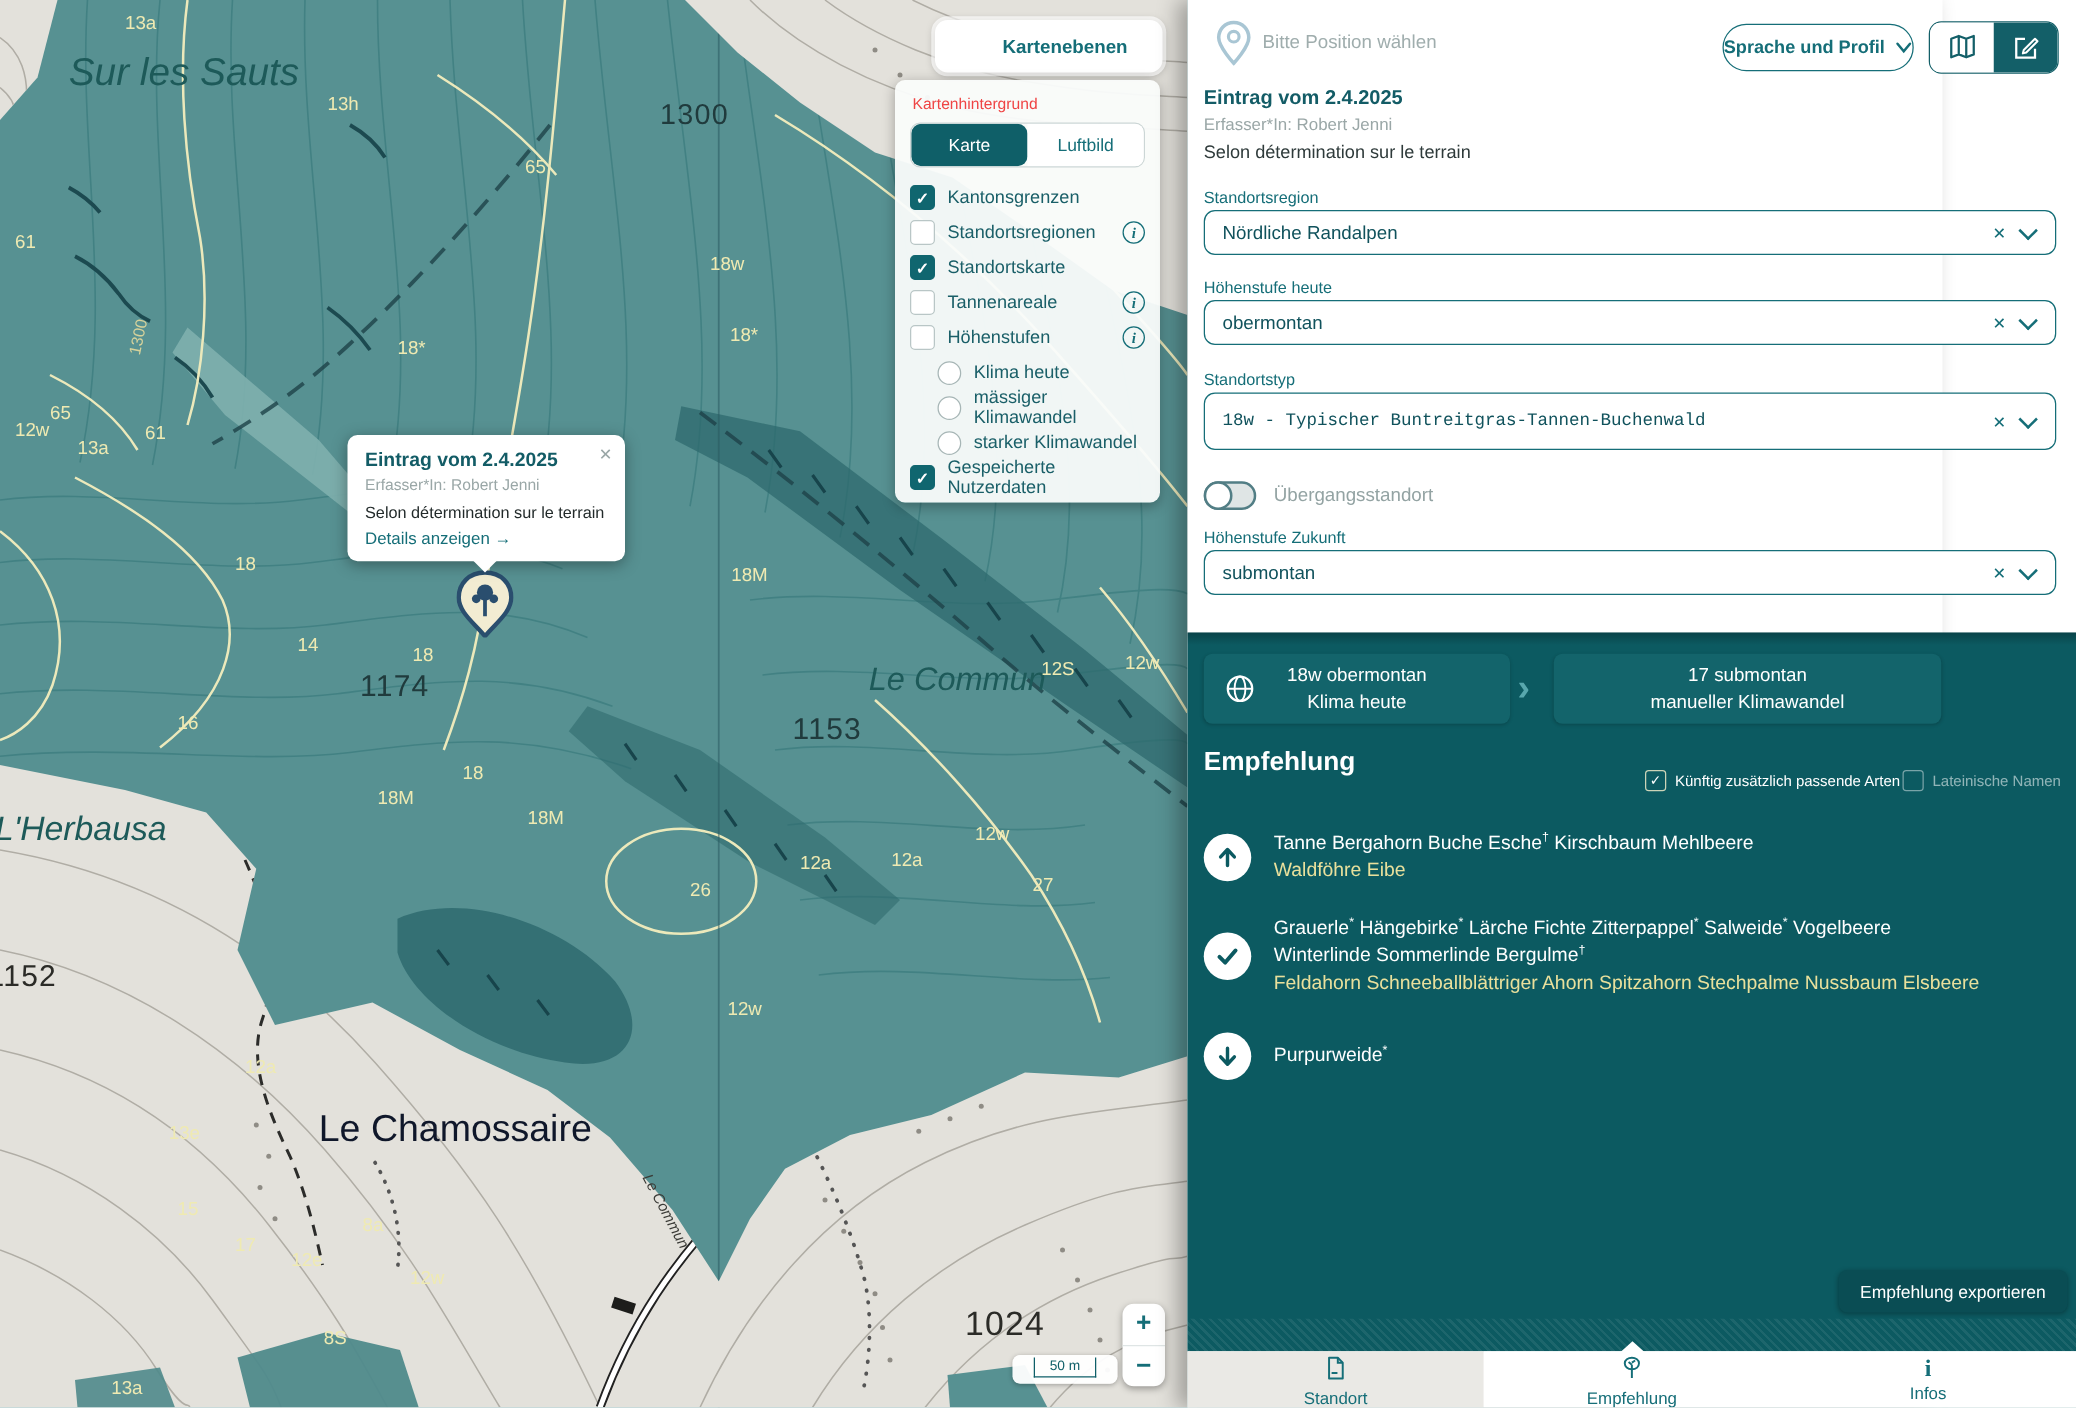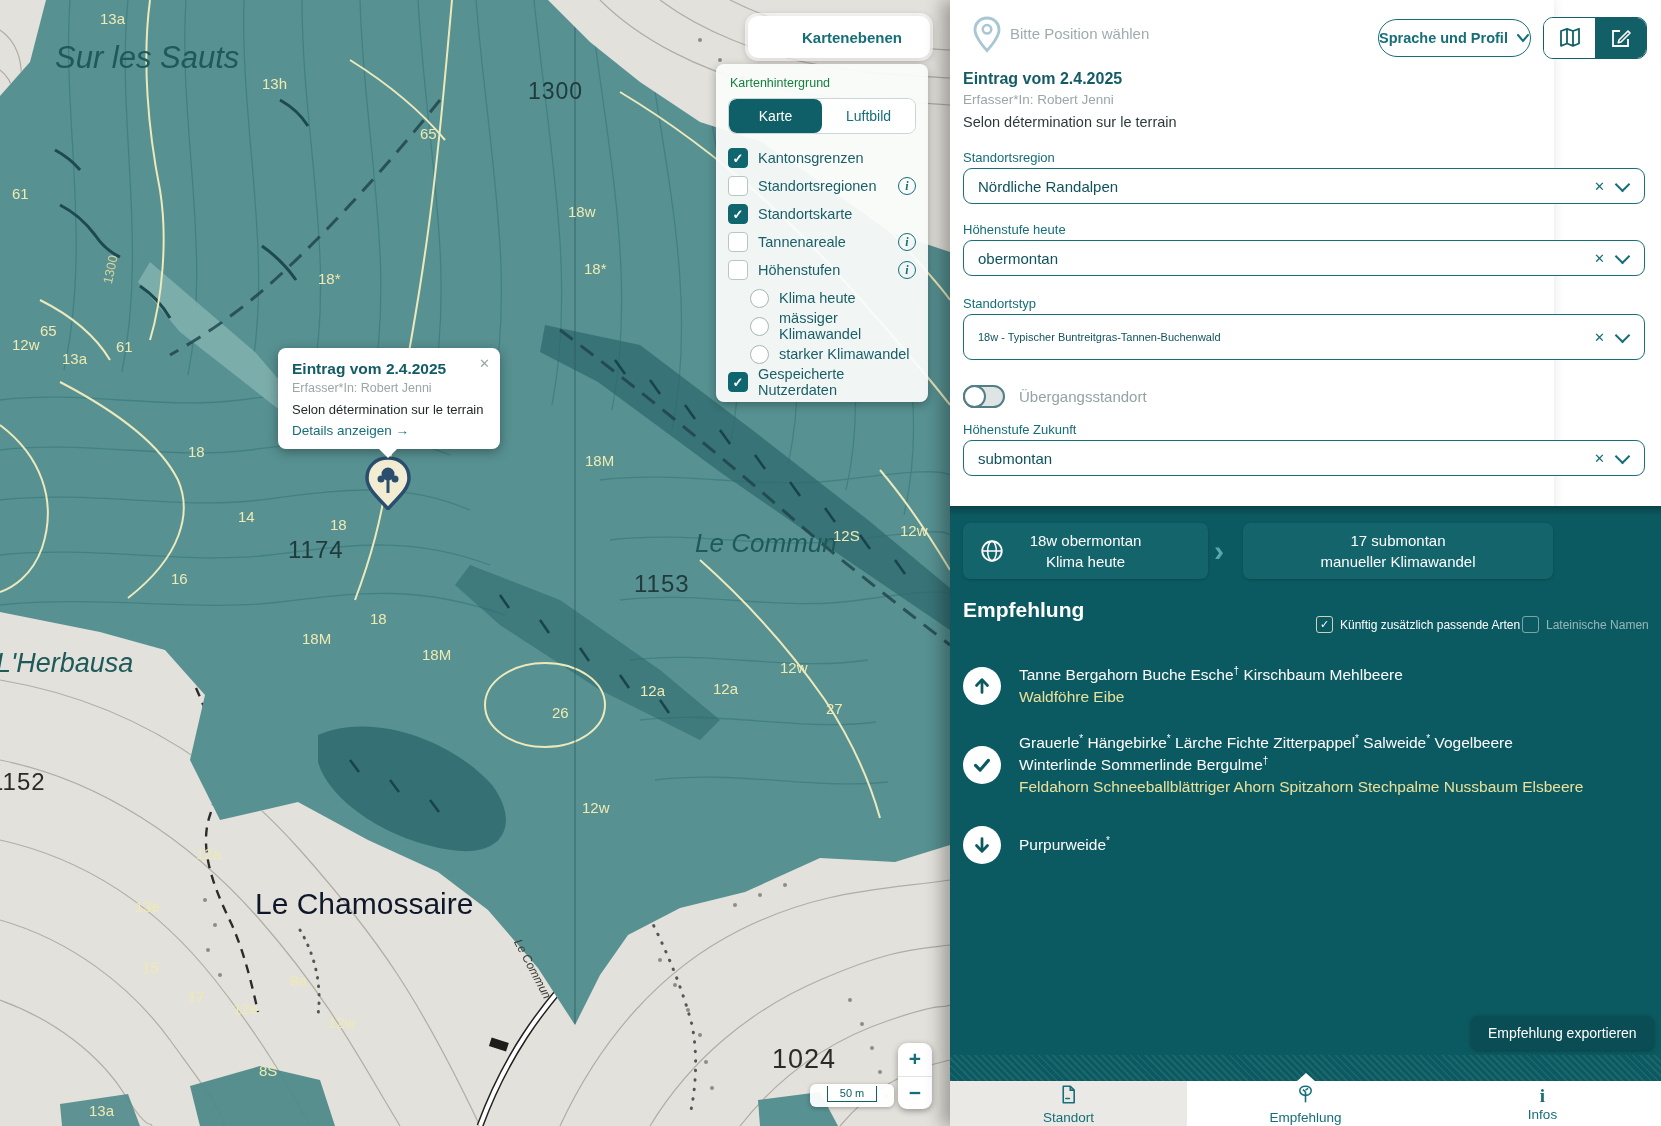--- a/index.html
+++ b/index.html
@@ -30,21 +30,21 @@
                border-right:10px solid transparent;border-top:10px solid #fff;}
 
   
   .layers-btn{position:absolute;left:748px;top:16px;width:182px;height:42px;background:#fff;border-radius:10px;
               box-shadow:0 0 0 3px rgba(255,255,255,.65),0 2px 8px rgba(0,0,0,.35);display:flex;align-items:center;
               padding:0 12px;box-sizing:border-box;cursor:pointer;gap:33px;}
   .layers-btn .lbl{color:#156e78;font-size:15px;font-weight:bold;margin-left:9px;}
   .layers-btn .chevup{margin-left:auto;}
   .layers-panel{position:absolute;left:716px;top:64px;width:212px;height:338px;background:rgba(250,252,251,.95);
                 border-radius:8px;box-shadow:0 3px 10px rgba(0,0,0,.3);padding:10px 12px;box-sizing:border-box;}
-  .lp-label{color:#15803d;font-size:12.5px;margin:2px 0 8px 2px;}
+  .lp-label{color:#ef4444;font-size:12.5px;margin:2px 0 8px 2px;}
   .lp-seg{display:flex;height:34px;border-radius:8px;overflow:hidden;border:1px solid #ccd6d6;}
   .lp-seg .seg{flex:1;display:flex;align-items:center;justify-content:center;font-size:14px;cursor:pointer;}
   .lp-seg .on{background:#0f5f68;color:#fff;border-radius:8px;}
   .lp-seg .off{background:#fff;color:#156e78;}
   .lrow{display:flex;align-items:center;height:28px;cursor:pointer;}
   .lrow.sub{margin-left:22px;}
   .cb{width:20px;height:20px;border-radius:4px;background:#fff;border:1.5px solid #b9c6c6;box-sizing:border-box;
       display:flex;align-items:center;justify-content:center;flex:0 0 auto;}
   .cb.on{background:#10666f;border-color:#10666f;color:#fff;font-size:13px;font-weight:bold;}
   .radio{width:19px;height:19px;border-radius:50%;background:#fff;border:1.5px solid #a7b6b6;box-sizing:border-box;flex:0 0 auto;}
@@ -79,21 +79,21 @@
 
   .entry-title{position:absolute;left:13px;top:70px;color:#135c66;font-weight:bold;font-size:16px;}
   .entry-author{position:absolute;left:13px;top:92px;color:#9aa7a7;font-size:13.5px;}
   .entry-note{position:absolute;left:13px;top:114px;color:#2e3a3a;font-size:14.5px;}
 
   .flabel{position:absolute;left:13px;color:#156e78;font-size:13px;}
   .finput{position:absolute;left:13px;width:682px;height:36px;border:1.5px solid #156e78;border-radius:9px;
           box-sizing:border-box;display:flex;align-items:center;padding:0 14px;cursor:pointer;background:#fff;}
   .finput .fval{color:#10525c;font-size:15px;}
   .finput.big{height:46px;}
-  .finput.big .fval{font-size:11px;}
+  .finput.big .fval{font-size:14px;font-family:Liberation Mono, monospace;}
   .finput .clear{margin-left:auto;color:#156e78;font-size:13px;padding:0 6px;cursor:pointer;}
   .finput .chevdn{width:9px;height:9px;border-right:2px solid #156e78;border-bottom:2px solid #156e78;
                   transform:rotate(45deg);margin:-4px 2px 0 6px;}
   .toggle-row{position:absolute;left:13px;top:385px;display:flex;align-items:center;}
   .toggle{width:42px;height:23px;border-radius:12px;background:#dfe5e5;border:2px solid #527e85;box-sizing:border-box;
           position:relative;cursor:pointer;}
   .toggle .knob{position:absolute;left:-2px;top:-2px;width:23px;height:23px;border-radius:50%;background:#fff;
                 border:2px solid #527e85;box-sizing:border-box;}
   .toggle-lbl{color:#93a3a3;font-size:15px;margin-left:14px;}
 
@@ -291,21 +291,21 @@
         <span class="ml y" style="left: 568px; top: 203px;">18w</span>
         <span class="ml y" style="left: 584px; top: 260px;">18*</span>
         <span class="ml y" style="left: 318px; top: 270px;">18*</span>
         <span class="ml cl" style="left: 96px; top: 262px; transform: rotate(-78deg);">1300</span>
         <span class="ml y" style="left: 40px; top: 322px;">65</span>
         <span class="ml y" style="left: 12px; top: 336px;">12w</span>
         <span class="ml y" style="left: 62px; top: 350px;">13a</span>
         <span class="ml y" style="left: 116px; top: 338px;">61</span>
         <span class="ml y" style="left: 188px; top: 443px;">18</span>
         <span class="ml y" style="left: 238px; top: 508px;">14</span>
-        <span class="ml y" style="left: 171px; top: 570px;">16</span>
+        <span class="ml y" style="left: 142px; top: 570px;">16</span>
         <span class="ml y" style="left: 330px; top: 516px;">18</span>
         <span class="ml y" style="left: 585px; top: 452px;">18M</span>
         <span class="ml d" style="left: 288px; top: 536px;">1174</span>
         <span class="ml y" style="left: 370px; top: 610px;">18</span>
         <span class="ml y" style="left: 302px; top: 630px;">18M</span>
         <span class="ml y" style="left: 422px; top: 646px;">18M</span>
         <span class="ml d" style="left: 634px; top: 570px;">1153</span>
         <span class="ml p" style="left: 695px; top: 528px; font-size: 26px;">Le Commun</span>
         <span class="ml y" style="left: 833px; top: 527px;">12S</span>
         <span class="ml y" style="left: 900px; top: 522px;">12w</span>

